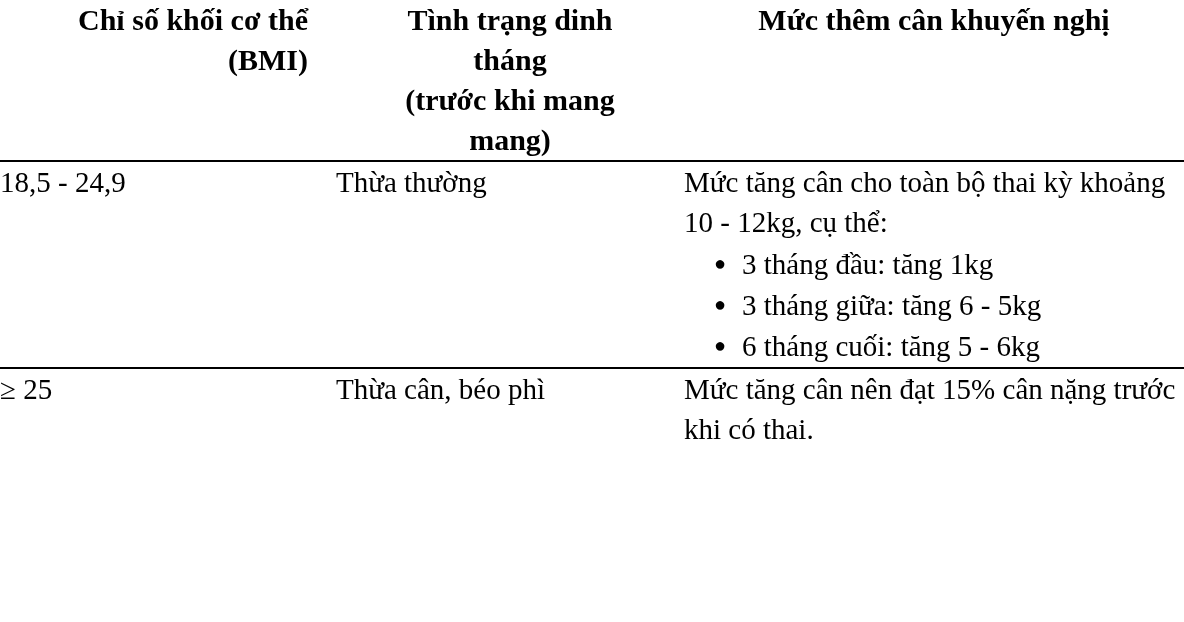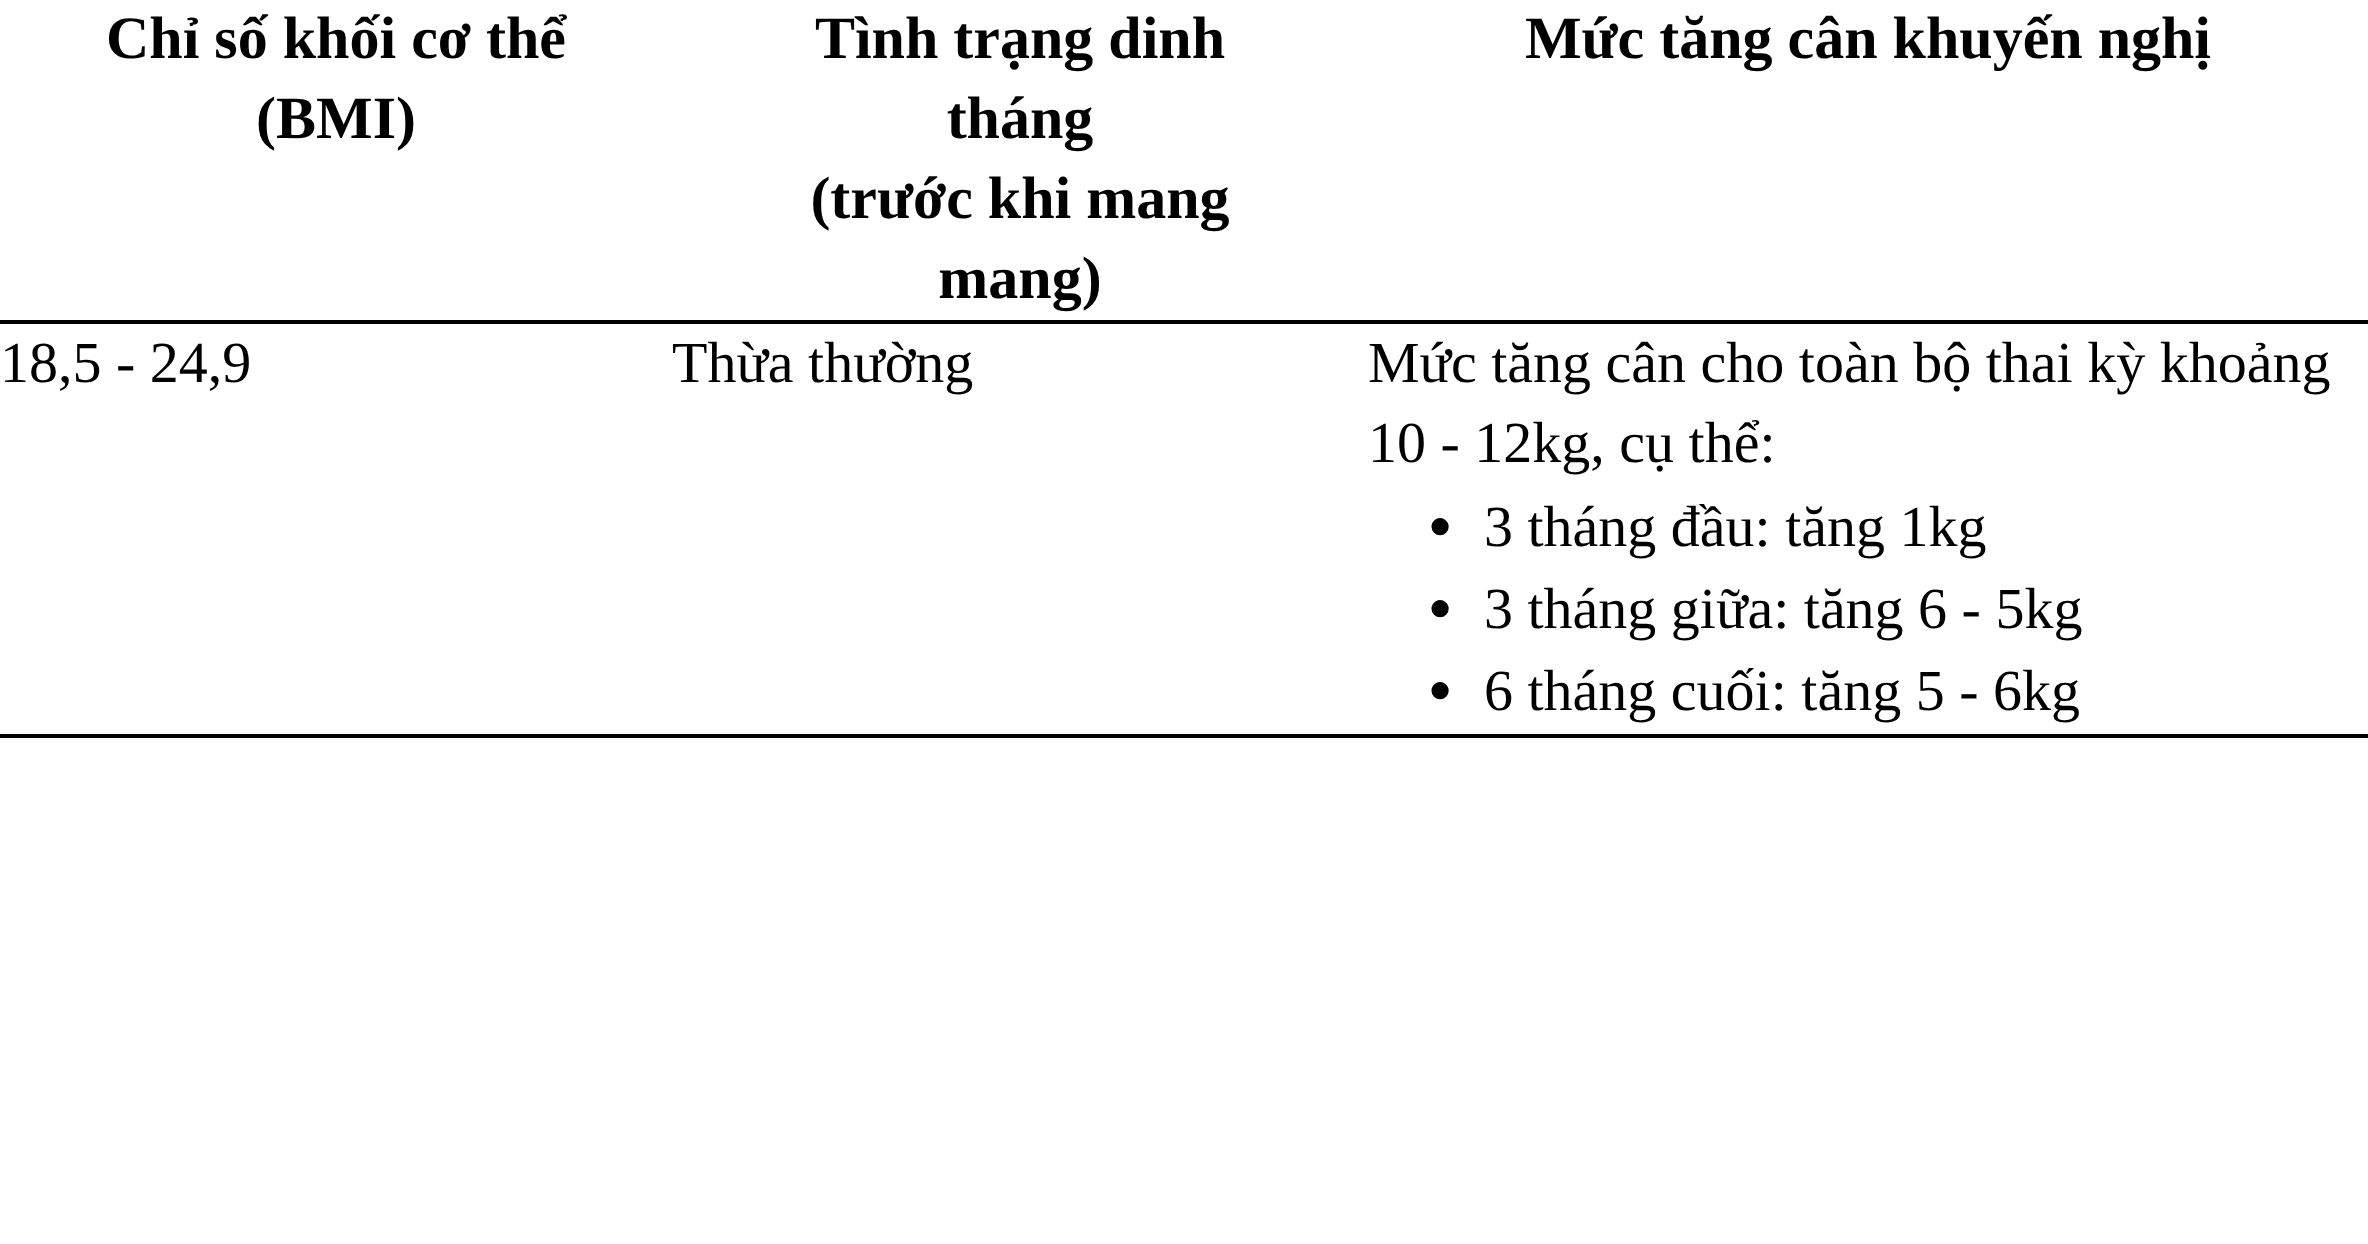--- a/index.html
+++ b/index.html
@@ -53,21 +53,21 @@
   }
 
   .head-cell {
     text-align: center;
     font-weight: bold;
     font-size: 30px;
     line-height: 1.33;
     padding: 10px 14px 18px 14px;
   }
   .head-cell.left-head {
-    text-align: center;
+    text-align: right;
     padding-left: 28px;
     padding-right: 28px;
   }
 
   .head-line { display: block; }
 
   .body-cell {
     font-size: 29px;
     line-height: 1.38;
     padding: 14px 14px 18px 14px;
@@ -118,21 +118,21 @@
           <span class="head-line">Chỉ số khối cơ thể</span>
           <span class="head-line">(BMI)</span>
         </th>
         <th class="head-cell cell-2">
           <span class="head-line">Tình trạng dinh</span>
           <span class="head-line">tháng</span>
           <span class="head-line">(trước khi mang</span>
           <span class="head-line">mang)</span>
         </th>
         <th class="head-cell">
-          <span class="head-line">Mức tăng cân khuyến nghị</span>
+          <span class="head-line">Mức thêm cân khuyến nghị</span>
         </th>
       </tr>
     </thead>
     <tbody>
 
       <tr class="row-sep">
         <td class="body-cell col1-cell cell-1">18,5 - 24,9</td>
         <td class="body-cell col2-cell cell-2">Thừa thường</td>
         <td class="body-cell col3-cell">
           <div>Mức tăng cân cho toàn bộ thai kỳ khoảng 10 - 12kg, cụ thể:</div>
@@ -146,15 +146,22 @@
               <span>3 tháng giữa: tăng 6 - 5kg</span>
             </li>
             <li>
               <span class="bullet">●</span>
               <span>6 tháng cuối: tăng 5 - 6kg</span>
             </li>
           </ul>
         </td>
       </tr>
 
+      <tr>
+        <td class="body-cell col1-cell cell-1">≥ 25</td>
+        <td class="body-cell col2-cell cell-2">Thừa cân, béo phì</td>
+        <td class="body-cell col3-cell">
+          <div>Mức tăng cân nên đạt 15% cân nặng trước khi có thai.</div>
+        </td>
+      </tr>
     </tbody>
   </table>
 </div>
 
 </body></html>

